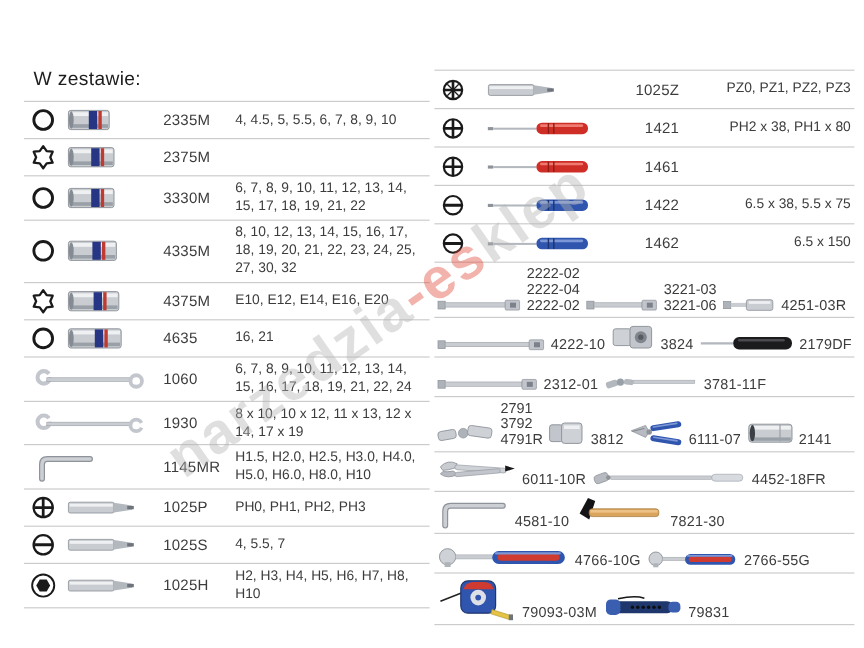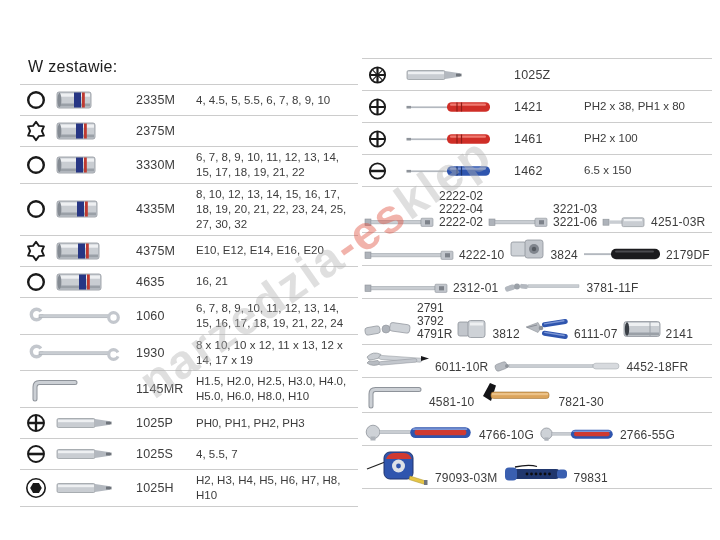--- a/index.html
+++ b/index.html
@@ -9,21 +9,21 @@
     -webkit-font-smoothing:antialiased;
   }
   .cols{display:flex;padding:56px 8px 0 20px;gap:4px;position:relative;z-index:1;}
   .col-left{width:338px;flex:none;}
   .col-right{flex:1;min-width:0;padding-top:2px;}
   .title{font-size:16px;font-weight:400;color:#1d1d1d;margin:2px 0 8px 8px;letter-spacing:.3px;}
   .table{border-top:1px solid #cccccc;}
   .lrow{display:grid;grid-template-columns:34px 78px 58px 1fr;align-items:center;
         border-bottom:1px solid #cccccc;padding:3px 0;min-height:24px;column-gap:2px;}
   .rrow-grid{display:grid;grid-template-columns:26px 90px 52px 1fr;align-items:center;
-        border-bottom:1px solid #cccccc;padding:3px 0;min-height:25px;column-gap:18px;}
+        border-bottom:1px solid #cccccc;padding:3px 0;min-height:25px;column-gap:18px;text-align:right;}
   .rrow{display:flex;align-items:flex-end;gap:5px;border-bottom:1px solid #cccccc;
         padding:3px 2px;min-height:26px;}
   .cell{display:flex;align-items:center;}
   .sym{padding-left:5px;}
   .tool{display:flex;align-items:center;}
   .tool.span2{grid-column:1 / 3;padding-left:8px;}
   .code{font-size:12.5px;color:#3c3c3c;letter-spacing:.2px;white-space:nowrap;}
   .rrow .code{font-size:12px;}
   .sizes{font-size:11.5px;color:#3c3c3c;line-height:1.3;padding-right:3px;}
   .code-stack{display:flex;flex-direction:column;line-height:1.08;font-size:12px;color:#3c3c3c;}
@@ -257,20 +257,21 @@
           </span>
           <span class="cell tool">
             <svg width="58" height="20" viewBox="0 0 58 20">
               <rect x="1" y="5.5" width="38" height="9" rx="1.5" fill="#c9cdd2" stroke="#8e939a" stroke-width="0.7"></rect>
               <rect x="2" y="6.8" width="36" height="2.4" fill="#eef0f2"></rect>
               <polygon points="39,6 54,8.3 54,11.7 39,14" fill="#b3b8bf"></polygon>
               <rect x="50" y="8.6" width="5.5" height="2.8" fill="#6f747b"></rect>
             </svg>
           </span>
           <span class="code">1025Z</span>
+          <span class="sizes">PZ0, PZ1, PZ2, PZ3</span>
         </div>
         <div class="rrow-grid">
           <span class="cell sym">
             <svg width="22" height="22" viewBox="0 0 22 22">
               <circle cx="11" cy="11" r="8" fill="none" stroke="#1a1a1a" stroke-width="1.9"></circle>
               <path d="M11 3.6 V18.4 M3.6 11 H18.4" stroke="#1a1a1a" stroke-width="2.3"></path>
             </svg>
           </span>
           <span class="cell tool">
             <svg width="86" height="16" viewBox="0 0 86 16">
@@ -294,21 +295,39 @@
           <span class="cell tool">
             <svg width="86" height="16" viewBox="0 0 86 16">
               <rect x="0.5" y="6.9" width="4.5" height="2.6" fill="#8e939a"></rect>
               <rect x="5" y="7.4" width="36" height="1.7" fill="#b3b8bf"></rect>
               <rect x="41" y="3.2" width="43" height="9.6" rx="4.6" fill="#cf2e27"></rect>
               <rect x="44" y="4.6" width="36" height="2.2" rx="1.1" fill="#ef7a70"></rect>
               <path d="M51 3.6 V12.4 M55.5 3.6 V12.4" stroke="#8f1d18" stroke-width="1.2"></path>
             </svg>
           </span>
           <span class="code">1461</span>
-          <span class="sizes">PH2 x 100</span>
+        </div>
+        <div class="rrow-grid">
+          <span class="cell sym">
+            <svg width="22" height="22" viewBox="0 0 22 22">
+              <circle cx="11" cy="11" r="8" fill="none" stroke="#1a1a1a" stroke-width="1.9"></circle>
+              <path d="M3.6 11 H18.4" stroke="#1a1a1a" stroke-width="2.6"></path>
+            </svg>
+          </span>
+          <span class="cell tool">
+            <svg width="86" height="16" viewBox="0 0 86 16">
+              <rect x="0.5" y="6.9" width="4.5" height="2.6" fill="#8e939a"></rect>
+              <rect x="5" y="7.4" width="36" height="1.7" fill="#b3b8bf"></rect>
+              <rect x="41" y="3.2" width="43" height="9.6" rx="4.6" fill="#2f55ae"></rect>
+              <rect x="44" y="4.6" width="36" height="2.2" rx="1.1" fill="#7d97d6"></rect>
+              <path d="M51 3.6 V12.4 M55.5 3.6 V12.4" stroke="#1c3470" stroke-width="1.2"></path>
+            </svg>
+          </span>
+          <span class="code">1422</span>
+          <span class="sizes">6.5 x 38, 5.5 x 75</span>
         </div>
         <div class="rrow-grid">
           <span class="cell sym">
             <svg width="22" height="22" viewBox="0 0 22 22">
               <circle cx="11" cy="11" r="8" fill="none" stroke="#1a1a1a" stroke-width="1.9"></circle>
               <path d="M3.6 11 H18.4" stroke="#1a1a1a" stroke-width="2.6"></path>
             </svg>
           </span>
           <span class="cell tool">
             <svg width="86" height="16" viewBox="0 0 86 16">

